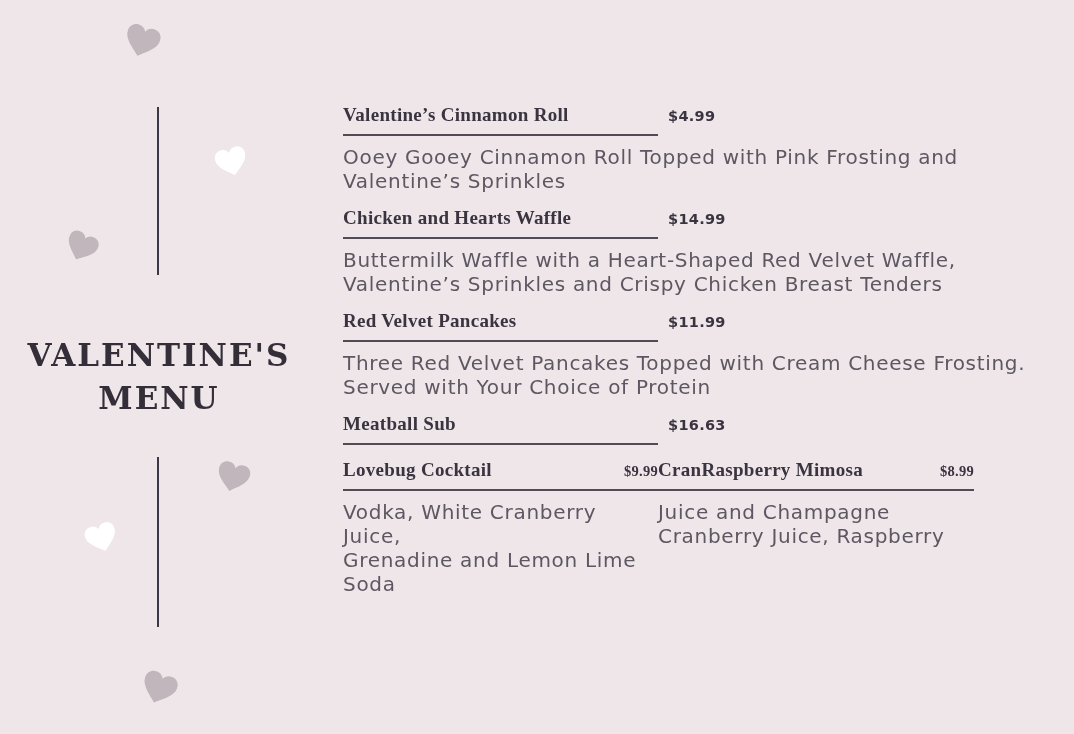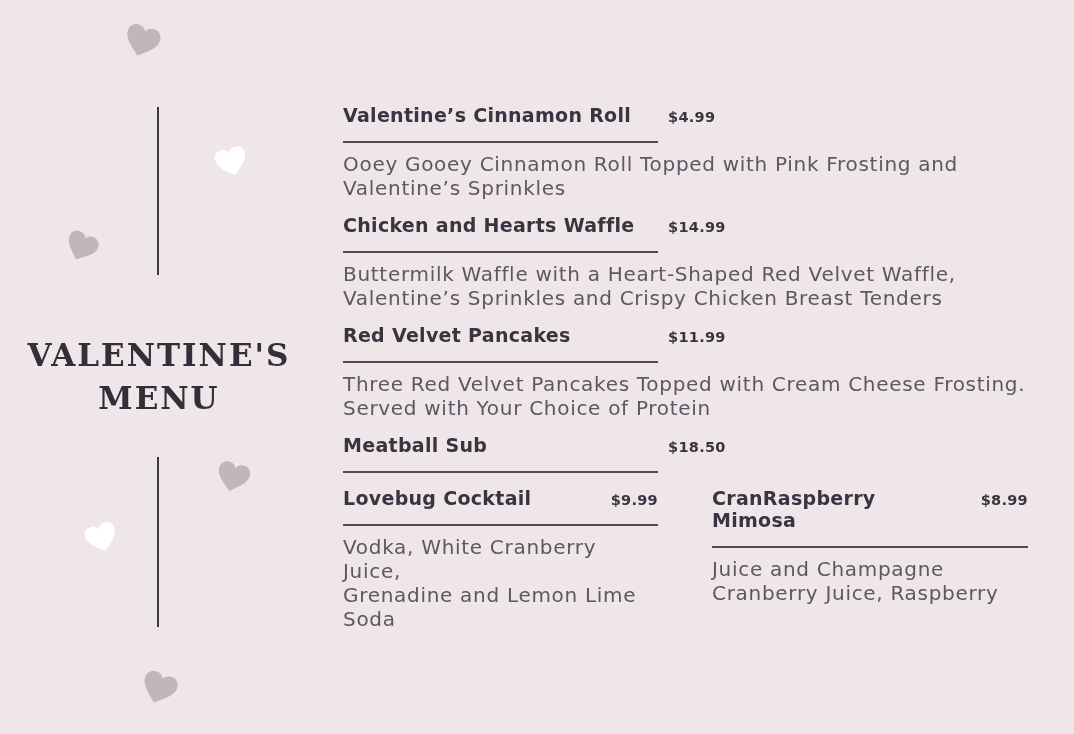--- a/index.html
+++ b/index.html
@@ -47,21 +47,22 @@
     position: absolute;
     left: 343px;
     top: 104px;
     width: 687px;
   }
   .item { margin-bottom: 14px; }
   .head { display: flex; align-items: baseline; }
   .twrap {
     width: 315px;
     border-bottom: 2px solid var(--rule, #514b56);
-    padding-bottom: 15px;
+    padding-bottom: 8px;
+    font-family: Liberation Serif, serif;
   }
   .twrap.full {
     display: flex;
     justify-content: space-between;
     align-items: baseline;
   }
   .ititle {
     font-size: 19px;
     font-weight: bold;
     letter-spacing: 0.3px;
@@ -76,21 +77,21 @@
     margin-left: 35px;
   }
   .head > .price { margin-left: 10px; }
   .desc {
     margin-top: 9px;
     font-size: 20px;
     line-height: 24px;
     letter-spacing: 0.7px;
     color: var(--muted, #5d5761);
   }
-  .drinks { display: flex; gap: 54px; margin-top: 3px; }
+  .drinks { display: flex; margin-top: 3px; }
   .drinks .item { width: 315px; margin-bottom: 0; }
   .drinks .item.wide { width: 316px; }
   .drinks .twrap { width: 100%; }
 </style>
 </head>
 <body>
 
 <div class="canvas">
 
   <span class="heart" style="left:125px; top:26px; transform:rotate(18deg);">
@@ -171,21 +172,21 @@
         <div>Three Red Velvet Pancakes Topped with Cream Cheese Frosting.</div>
         <div>Served with Your Choice of Protein</div>
       </div>
     </div>
 
     <div class="item">
       <div class="head">
         <div class="twrap">
           <span class="ititle">Meatball Sub</span>
         </div>
-        <span class="price">$18.50</span>
+        <span class="price">$16.63</span>
       </div>
     </div>
 
     <div class="drinks">
       <div class="item">
         <div class="head">
           <div class="twrap full">
             <span class="ititle">Lovebug Cocktail</span>
             <span class="price">$9.99</span>
           </div>

